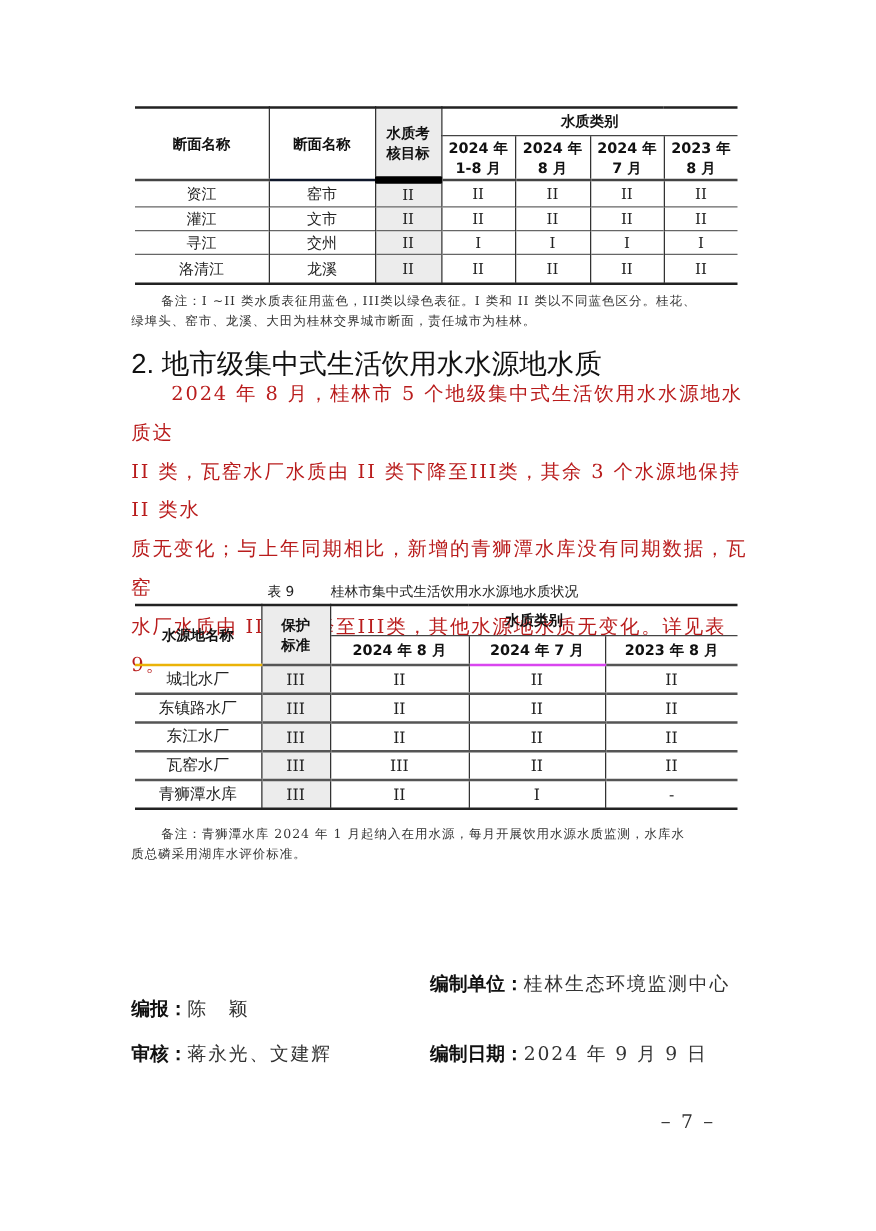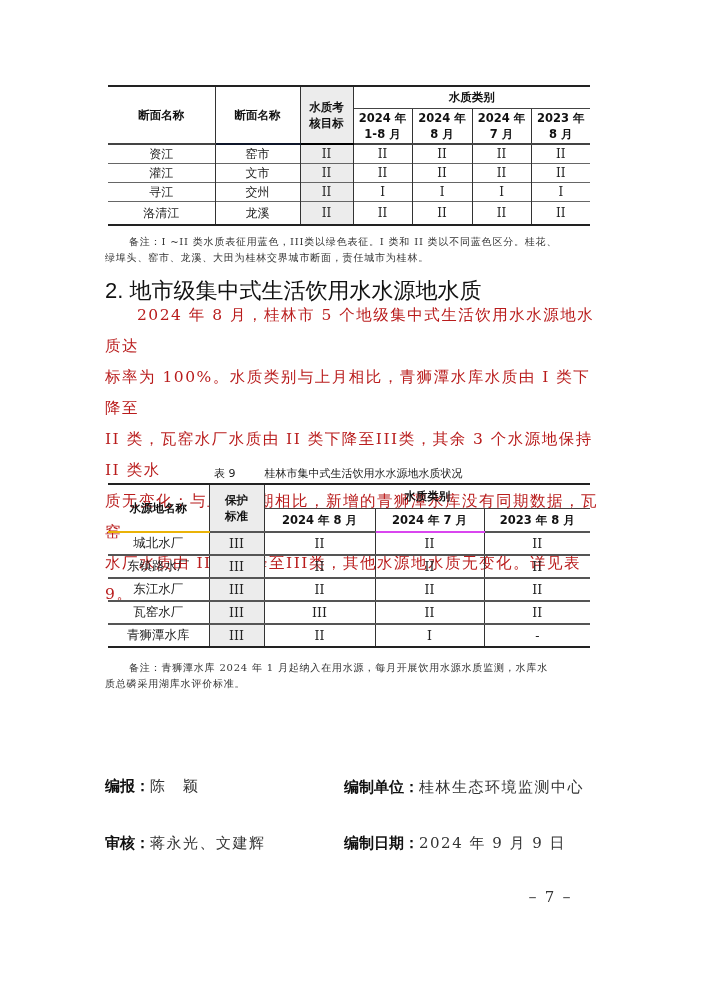--- a/index.html
+++ b/index.html
@@ -42,21 +42,21 @@
       <col style="width:53px">
     <col style="width:59px">
       <col style="width:60px">
       <col style="width:59px">
       <col style="width:59px">
   </colgroup>
   <tbody>
       <tr style="height:22px">
     <th rowspan="2" class="hdr-b" style="border-bottom:2px solid #444">断面名称</th>
     <th rowspan="2" style="border-bottom:2px solid #0f172a">断面名称</th>
-    <th rowspan="2" class="shade" style="border-bottom:2px solid #000000">
+    <th rowspan="2" class="shade" style="border-bottom:6px solid #000000">
       <div>水质考</div>
       <div>核目标</div>
     </th>
     <th colspan="4" style="border-bottom:1px solid #444">水质类别</th>
   </tr>
   <tr class="hdr-bottom" style="height:36px">
     <th>
           <div>2024 年</div>
           <div>1-8 月</div>
         </th>
@@ -114,21 +114,20 @@
 
 <div class="abs note" style="left:105px; top:234px; width:490px;">
   <div style="text-indent:24px">备注：I ~II 类水质表征用蓝色，III类以绿色表征。I 类和 II 类以不同蓝色区分。桂花、</div>
   <div>绿埠头、窑市、龙溪、大田为桂林交界城市断面，责任城市为桂林。</div>
 </div>
 
 <div class="abs h2" style="left:105px; top:276px;">2. 地市级集中式生活饮用水水源地水质</div>
 
 <div class="abs para" style="left:105px; top:300px; width:495px;">
   <div style="text-indent:32px">2024 年 8 月，桂林市 5 个地级集中式生活饮用水水源地水质达</div>
-  <div>标率为 100%。水质类别与上月相比，青狮潭水库水质由 I 类下降至</div>
   <div>II 类，瓦窑水厂水质由 II 类下降至III类，其余 3 个水源地保持 II 类水</div>
   <div>质无变化；与上年同期相比，新增的青狮潭水库没有同期数据，瓦窑</div>
   <div>水厂水质由 II 类下降至III类，其他水源地水质无变化。详见表 9。</div>
 </div>
 
 <div class="abs caption" style="left:214px; top:466px;">
   <span>表 9</span>
   <span style="display:inline-block; width:22px"></span>
   <span>桂林市集中式生活饮用水水源地水质状况</span>
 </div>
@@ -191,21 +190,21 @@
     <td>-</td>
   </tr>
 </tbody>
   </table>
 
 <div class="abs note" style="left:105px; top:660px; width:490px;">
   <div style="text-indent:24px">备注：青狮潭水库 2024 年 1 月起纳入在用水源，每月开展饮用水源水质监测，水库水</div>
   <div>质总磷采用湖库水评价标准。</div>
 </div>
 
-<div class="abs" style="left:105px; top:776px;">
+<div class="abs" style="left:105px; top:797px;">
   <span class="sig-label">编报：</span><span class="sig-value">陈　颖</span>
 </div>
 <div class="abs" style="left:344px; top:777px;">
   <span class="sig-label">编制单位：</span><span class="sig-value">桂林生态环境监测中心</span>
 </div>
 <div class="abs" style="left:105px; top:833px;">
   <span class="sig-label">审核：</span><span class="sig-value">蒋永光、文建辉</span>
 </div>
 <div class="abs" style="left:344px; top:833px;">
   <span class="sig-label">编制日期：</span><span class="sig-value">2024 年 9 月 9 日</span>

